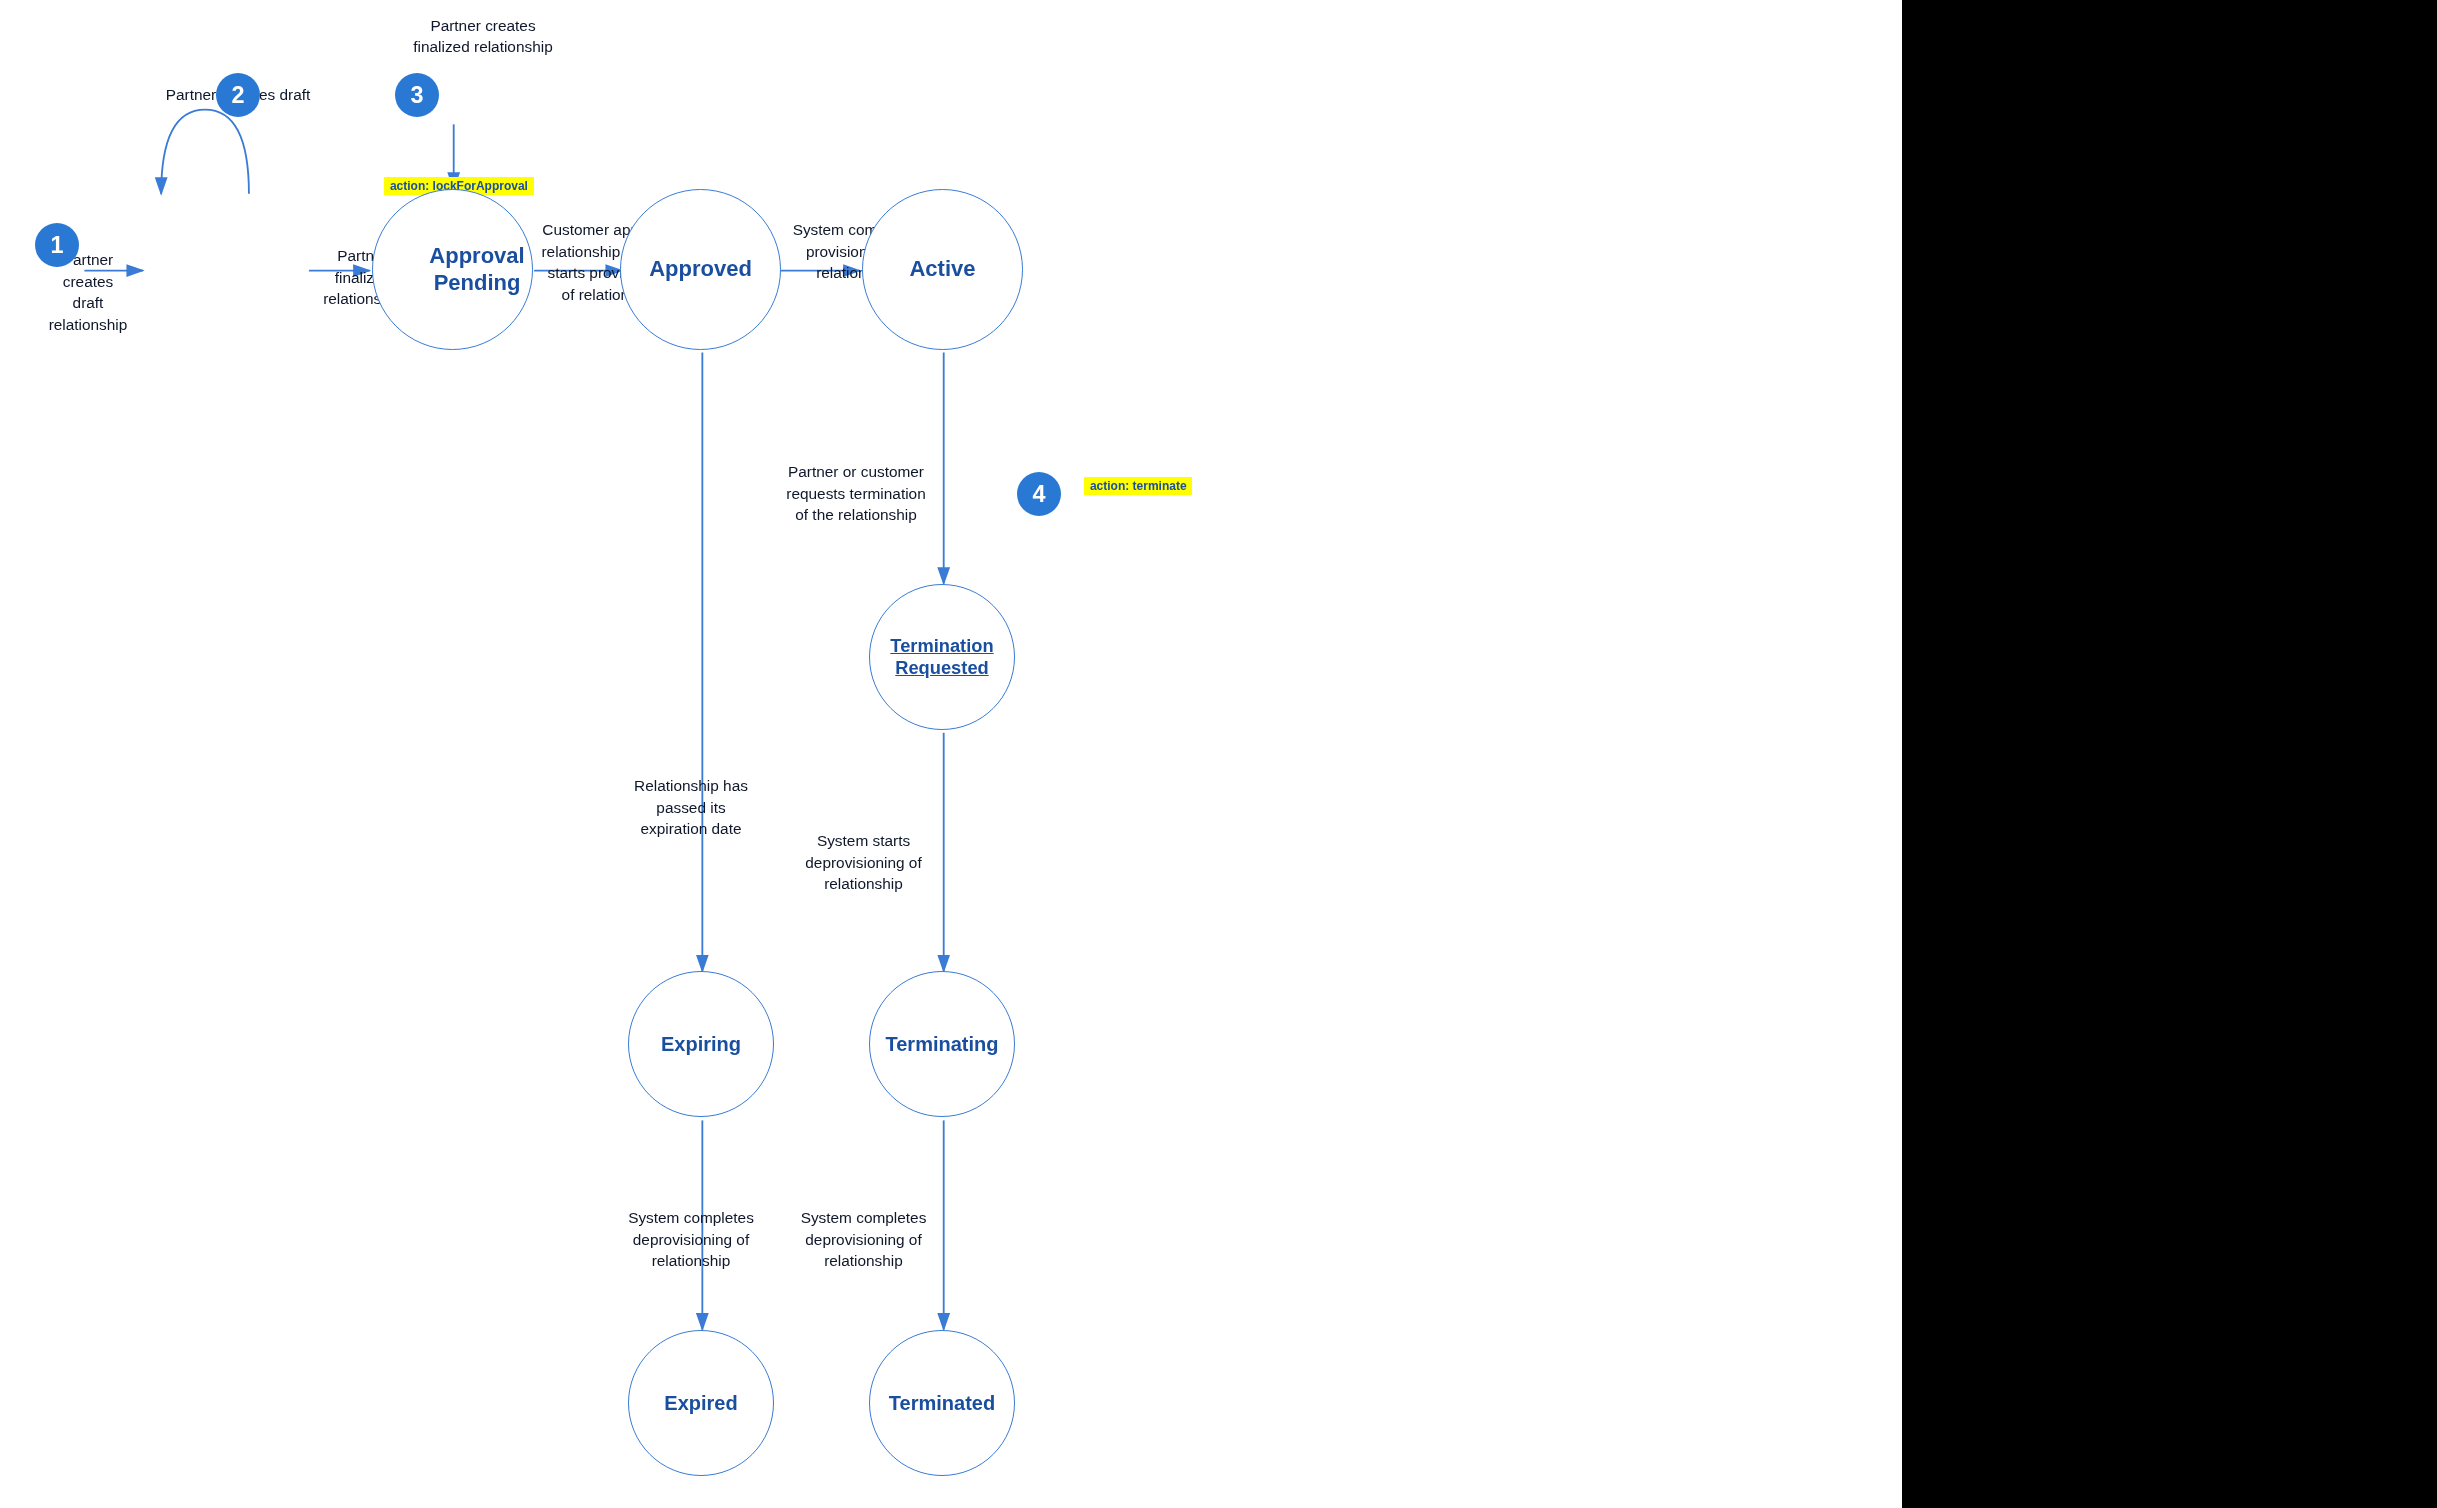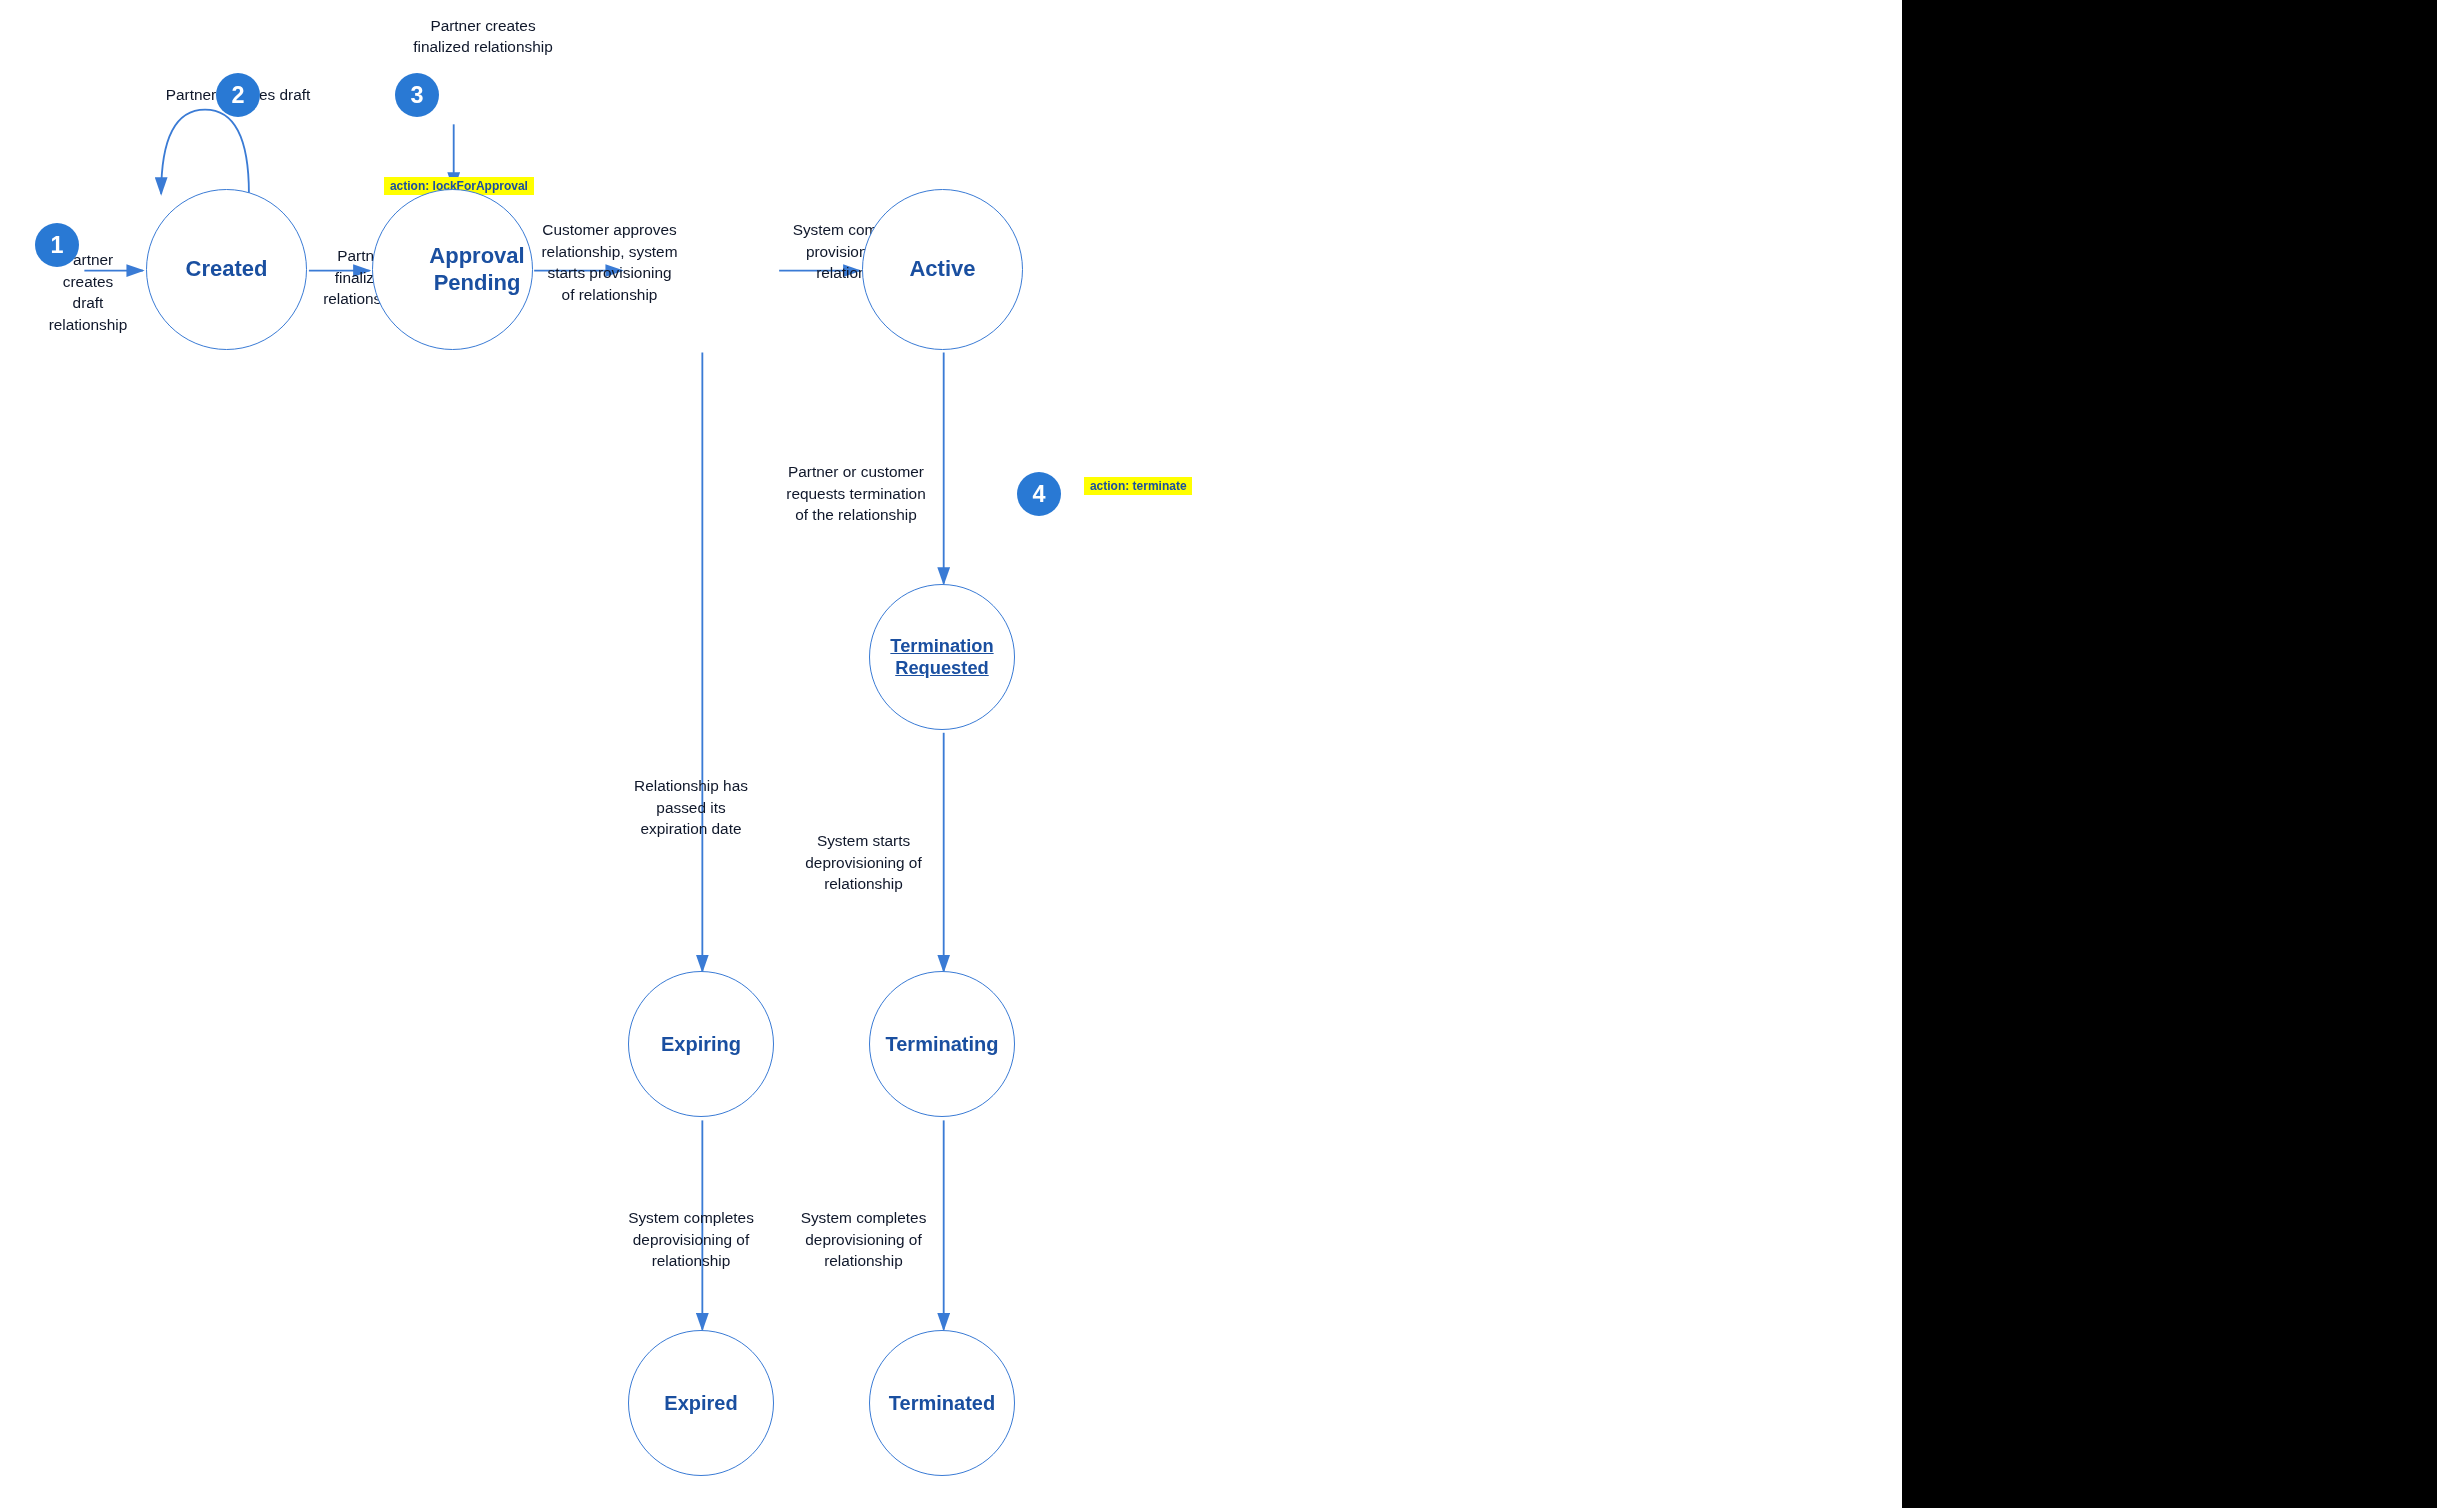--- a/index.html
+++ b/index.html
@@ -159,36 +159,36 @@
   </div>
 
   <div class="label" style="left:410px; top:14.6px; width:146px; text-align:center; font-size:15.4px;">
     <span>Partner creates<br>finalized relationship</span>
   </div>
 
   <div class="action-label" style="left:384px; top:177px;">
     <span>action: lockForApproval</span>
   </div>
 
-  <div class="state-circle large" style="left:146px; top:189px;">
-    <span>Created</span>
-  </div>
 
   <div class="label" style="left:315px; top:245px; width:95px; text-align:center; font-size:15.4px;">
     <span>Partner finalizes<br>relationship</span>
   </div>
 
   <div class="state-circle large" style="left:372px; top:189px;justify-content:flex-end;">
     <span style="padding:7.3px;">Approval<br>Pending</span>
   </div>
 
   <div class="label" style="left:540px; top:219px; width:139px; text-align:center; font-size:15.4px;">
     <span>Customer approves<br>relationship, system<br>starts provisioning<br>of relationship</span>
   </div>
 
+  <div class="state-circle large" style="left:620px; top:189px;">
+    <span>Approved</span>
+  </div>
 
   <div class="label" style="left:786px; top:219px; width:139px; text-align:center; font-size:15.4px;">
     <span>System completes<br>provisioning of<br>relationship</span>
   </div>
 
   <div class="state-circle large" style="left:862px; top:189px;">
     <span>Active</span>
   </div>
 
   <div class="label" style="left:779px; top:461px; width:154px; text-align:center; font-size:15.4px;">

